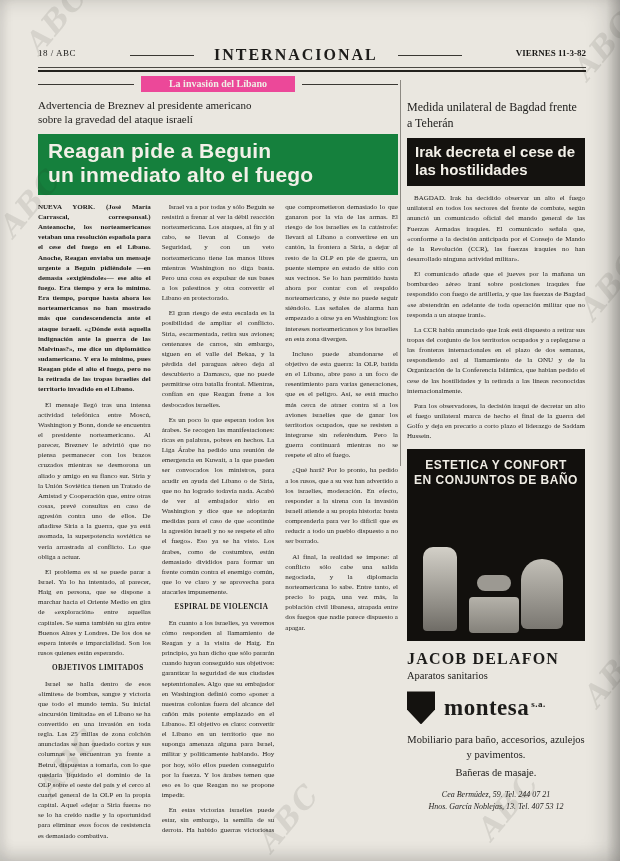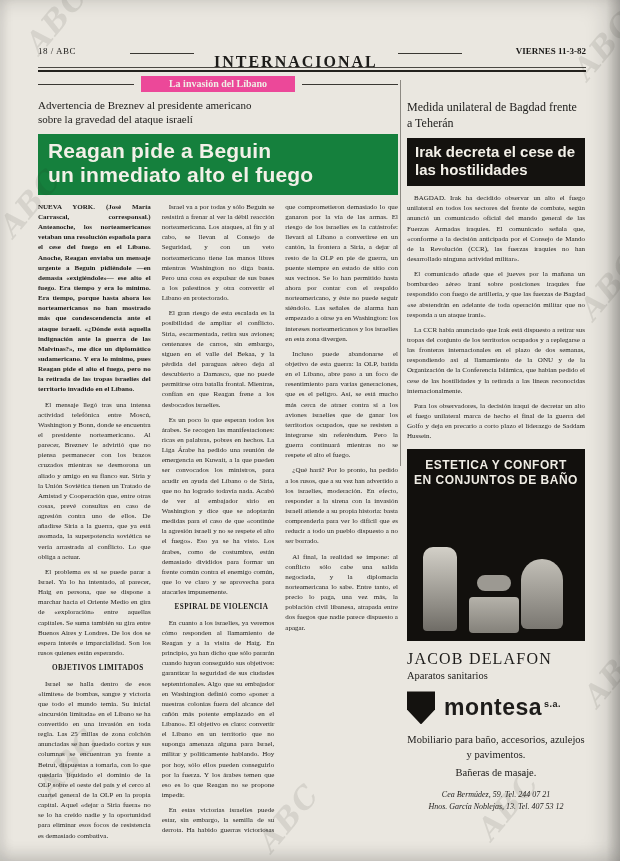--- a/index.html
+++ b/index.html
@@ -11,21 +11,21 @@
   }
   .watermark {
     position:absolute; font-family:"DejaVu Serif", serif; font-weight:bold; font-style:italic;
     font-size:30px; color:rgba(40,38,34,.10); transform:rotate(-50deg);
     letter-spacing:1px; pointer-events:none; z-index:5;
   }
   
   .header { position:absolute; left:38px; right:34px; top:46px; height:20px;
     display:flex; align-items:baseline; justify-content:space-between; z-index:2; }
   .page-num { font-size:9px; letter-spacing:.5px; }
-  .section-wrap { display:flex; align-items:flex-start; gap:20px; }
+  .section-wrap { display:flex; align-items:center; gap:20px; }
   .section-rule { width:64px; height:1px; background:#3a3833; }
   .section-title { font-size:16px; font-weight:bold; letter-spacing:2px; }
   .date { font-size:9px; font-weight:bold; }
   .rule-thin { position:absolute; left:38px; right:34px; top:67px; height:1px; background:#4a4843; }
   .rule-thick { position:absolute; left:38px; right:34px; top:70px; height:2px; background:#23211d; }
   .v-divider { position:absolute; left:400px; top:80px; width:1px; height:386px; background:#8d8a83; }
 
   
   .left-col { position:absolute; left:38px; top:76px; width:360px; }
   .kicker-row { display:flex; align-items:center; gap:7px; margin:0 0 6px; }
@@ -59,26 +59,26 @@
     line-height:1.25; text-align:center; padding:9px 6px 0; letter-spacing:.5px; }
   .fixture { position:absolute; }
   .fx1 { left:16px; bottom:10px; width:34px; height:84px; border-radius:10px 10px 4px 4px;
     background:linear-gradient(180deg,#d3d0c8,#8f8c85 70%,#6f6c66); }
   .fx2 { left:62px; bottom:8px; width:50px; height:36px; border-radius:4px;
     background:linear-gradient(180deg,#b5b2aa,#84817a); }
   .fx3 { right:22px; bottom:12px; width:42px; height:70px; border-radius:21px 21px 6px 6px;
     background:linear-gradient(180deg,#c2bfb7,#7a7771); }
   .fx4 { left:70px; bottom:50px; width:34px; height:16px; border-radius:8px; background:#9c9992; }
   .ad-brand { margin-top:9px; }
-  .brand-name { font-size:16px; font-weight:normal; letter-spacing:1.2px; }
+  .brand-name { font-size:16px; font-weight:bold; letter-spacing:1.2px; }
   .brand-sub { font-size:10.5px; margin-top:2px; }
   .logo-row { display:flex; align-items:center; gap:9px; margin-top:10px; }
   .shield { width:28px; height:33px; background:#14120f;
     clip-path:polygon(0 0,100% 0,100% 55%,50% 100%,0 55%); }
-  .company { font-family:Liberation Sans, sans-serif; font-weight:bold; font-size:23px;
+  .company { font-family:Liberation Serif, serif; font-weight:bold; font-size:23px;
     letter-spacing:.5px; line-height:1; }
   .company-suffix { font-size:9px; font-weight:bold; vertical-align:super; margin-left:2px; }
   .ad-lines { text-align:center; margin-top:9px; font-size:10.5px; line-height:1.35; }
   .ad-line2 { margin-top:4px; }
   .ad-address { text-align:center; font-style:italic; font-size:8px; line-height:1.5; margin-top:9px; }
   .scan-edge { position:absolute; right:0; top:0; bottom:0; width:14px;
     background:linear-gradient(to right, rgba(0,0,0,0), rgba(0,0,0,.16)); pointer-events:none; z-index:6; }
 </style>
 </head>
 <body>

